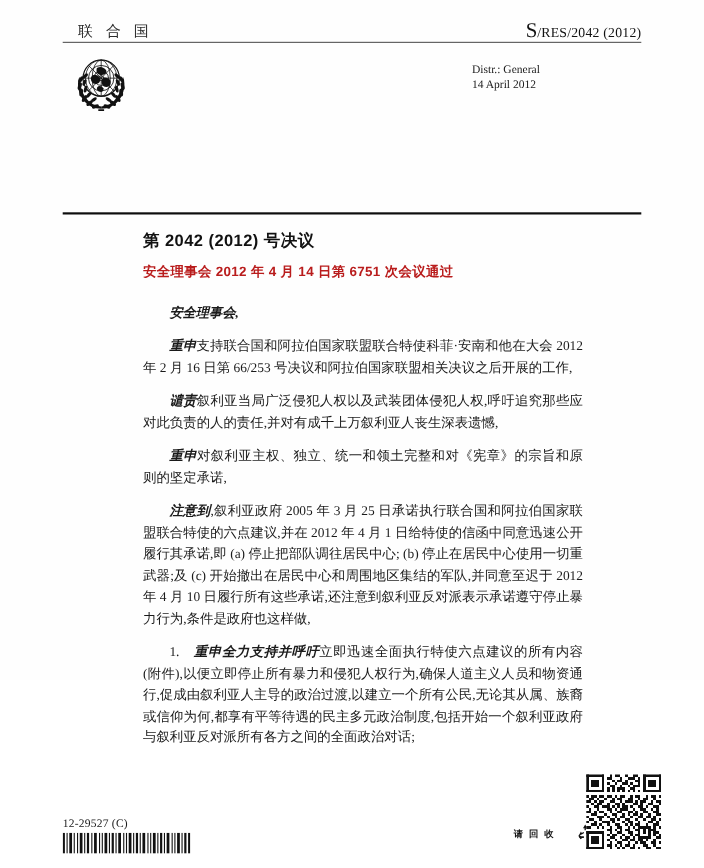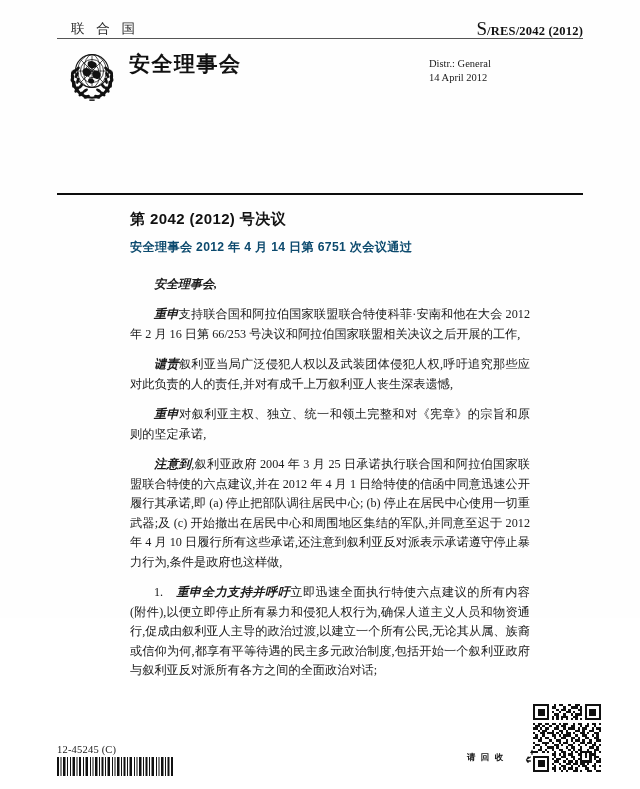--- a/index.html
+++ b/index.html
@@ -49,21 +49,20 @@
     color: #111;
     white-space: nowrap;
     line-height: 1;
   }
   .doc-symbol .sym-big {
     font-size: 19px;
   }
   .doc-symbol .sym-rest {
     font-size: 12.5px;
     letter-spacing: 0.2px;
-    font-weight: bold;
   }
   .rule-thin {
     position: absolute;
     left: 57px;
     top: 38px;
     width: 526px;
     height: 1px;
     background: #555;
   }
 
@@ -122,21 +121,21 @@
     font-weight: bold;
     letter-spacing: 0.4px;
     color: #111;
     margin: 0 0 10px 0;
   }
   .res-subtitle {
     font-family: "Liberation Sans", "DejaVu Sans", sans-serif;
     font-size: 12.2px;
     font-weight: bold;
     letter-spacing: 0.3px;
-    color: #0c4a6e;
+    color: #b91c1c;
     margin: 0 0 20px 0;
   }
   .organ-line {
     font-size: 12px;
     font-weight: bold;
     font-style: italic;
     text-indent: 24px;
     margin: 0 0 12px 0;
     color: #1a1a1a;
   }
@@ -276,21 +275,20 @@
             <ellipse cx="72" cy="41" rx="4.6" ry="2.2" transform="rotate(44 72 41)"></ellipse>
             <ellipse cx="73" cy="50" rx="4.8" ry="2.2" transform="rotate(66 73 50)"></ellipse>
             <ellipse cx="71.5" cy="59" rx="4.8" ry="2.2" transform="rotate(76 71.5 59)"></ellipse>
             <ellipse cx="67" cy="67" rx="4.6" ry="2.2" transform="rotate(52 67 67)"></ellipse>
             <ellipse cx="60" cy="73.5" rx="4.4" ry="2.2" transform="rotate(32 60 73.5)"></ellipse>
           </g>
           <path d="M46 87 h8 v2.2 h-8 z"></path>
         </g>
       </svg>
     </div>
-    <div class="body-title">安全理事会</div>
     <div class="distr">
       <div>Distr.: General</div>
       <div>14 April 2012</div>
     </div>
   </div>
 
   <div class="rule-thick"></div>
 
   <div class="content">
     <h1 class="res-title">第 2042 (2012) 号决议</h1>
@@ -300,30 +298,30 @@
     <p class="para">
       <span class="lead">重申</span><span>支持联合国和阿拉伯国家联盟联合特使科菲·安南和他在大会 2012 年 2 月 16 日第 66/253 号决议和阿拉伯国家联盟相关决议之后开展的工作,</span>
     </p>
     <p class="para">
       <span class="lead">谴责</span><span>叙利亚当局广泛侵犯人权以及武装团体侵犯人权,呼吁追究那些应对此负责的人的责任,并对有成千上万叙利亚人丧生深表遗憾,</span>
     </p>
     <p class="para">
       <span class="lead">重申</span><span>对叙利亚主权、独立、统一和领土完整和对《宪章》的宗旨和原则的坚定承诺,</span>
     </p>
     <p class="para">
-      <span class="lead">注意到</span><span>,叙利亚政府 2004 年 3 月 25 日承诺执行联合国和阿拉伯国家联盟联合特使的六点建议,并在 2012 年 4 月 1 日给特使的信函中同意迅速公开履行其承诺,即 (a) 停止把部队调往居民中心; (b) 停止在居民中心使用一切重武器;及 (c) 开始撤出在居民中心和周围地区集结的军队,并同意至迟于 2012 年 4 月 10 日履行所有这些承诺,还注意到叙利亚反对派表示承诺遵守停止暴力行为,条件是政府也这样做,</span>
+      <span class="lead">注意到</span><span>,叙利亚政府 2005 年 3 月 25 日承诺执行联合国和阿拉伯国家联盟联合特使的六点建议,并在 2012 年 4 月 1 日给特使的信函中同意迅速公开履行其承诺,即 (a) 停止把部队调往居民中心; (b) 停止在居民中心使用一切重武器;及 (c) 开始撤出在居民中心和周围地区集结的军队,并同意至迟于 2012 年 4 月 10 日履行所有这些承诺,还注意到叙利亚反对派表示承诺遵守停止暴力行为,条件是政府也这样做,</span>
     </p>
 
     <p class="para numbered">
       <span class="num">1.</span><span class="lead">重申全力支持并呼吁</span><span>立即迅速全面执行特使六点建议的所有内容(附件),以便立即停止所有暴力和侵犯人权行为,确保人道主义人员和物资通行,促成由叙利亚人主导的政治过渡,以建立一个所有公民,无论其从属、族裔或信仰为何,都享有平等待遇的民主多元政治制度,包括开始一个叙利亚政府与叙利亚反对派所有各方之间的全面政治对话;</span>
     </p>
   </div>
 
   <div class="footer">
-    <div class="jobnum">12-45245 (C)</div>
+    <div class="jobnum">12-29527 (C)</div>
 
     <div class="barcode">
       <svg viewBox="0 0 116 19" width="116" height="19" preserveAspectRatio="none" aria-hidden="true">
         <g fill="#111">
           <rect x="0" y="0" width="2" height="19"></rect>
             <rect x="3.5" y="0" width="1" height="19"></rect>
           <rect x="6" y="0" width="2.5" height="19"></rect>
             <rect x="10" y="0" width="1" height="19"></rect>
           <rect x="13" y="0" width="1" height="19"></rect>
             <rect x="15.5" y="0" width="2.5" height="19"></rect>

